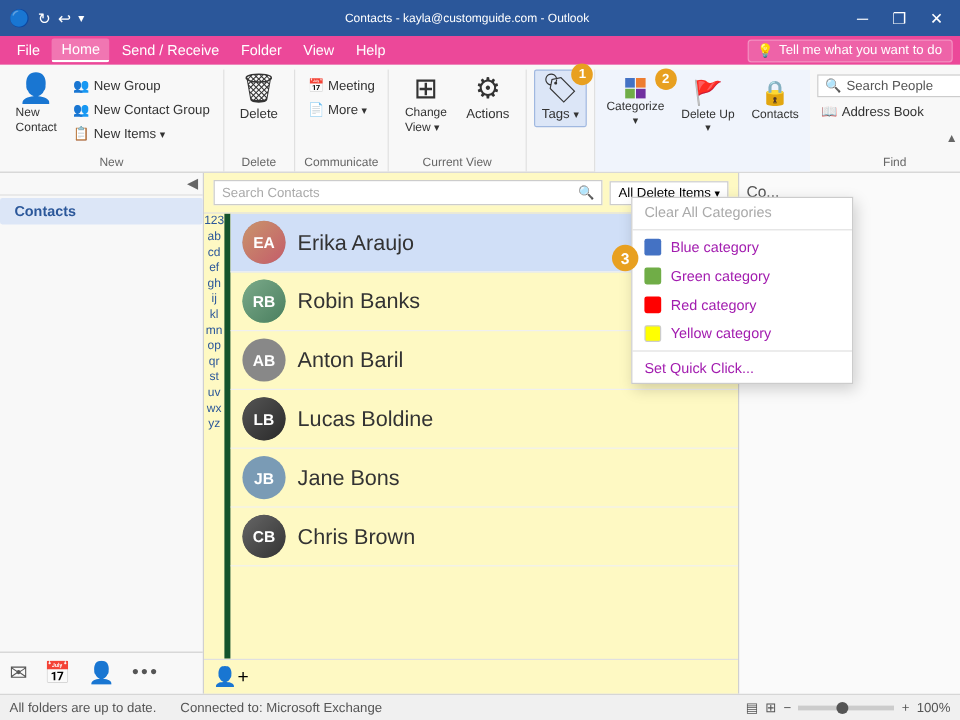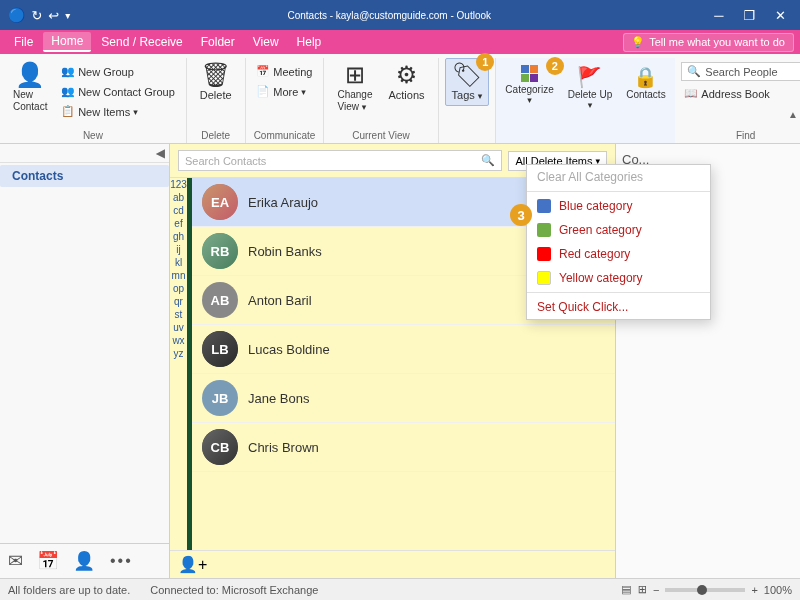--- a/index.html
+++ b/index.html
@@ -268,21 +268,21 @@
       border-radius: 50%;
       overflow: hidden;
       flex-shrink: 0;
       display: flex;
       align-items: center;
       justify-content: center;
       font-size: 13px;
       font-weight: 600;
       color: white;
     }
-    .contact-name { font-size: 13px; color: #333; }
+    .contact-name { font-size: 18px; color: #333; }
 
     
     .right-panel {
       width: 185px;
       border-left: 1px solid #d0d0d0;
       background: #fafafa;
       padding: 8px 6px;
       font-size: 11px;
     }
     .categorize-dropdown {
@@ -299,21 +299,21 @@
       height: 1px;
       background: #e0e0e0;
       margin: 2px 0;
     }
     .cat-item {
       display: flex;
       align-items: center;
       padding: 5px 10px;
       cursor: pointer;
       font-size: 12px;
-      color: #b91c1c;
+      color: #a21caf;
       gap: 8px;
     }
     .cat-item.disabled { color: #aaa; cursor: default; }
     .cat-color {
       width: 14px;
       height: 14px;
       border-radius: 2px;
       flex-shrink: 0;
     }
     .tag-mini-btn {

